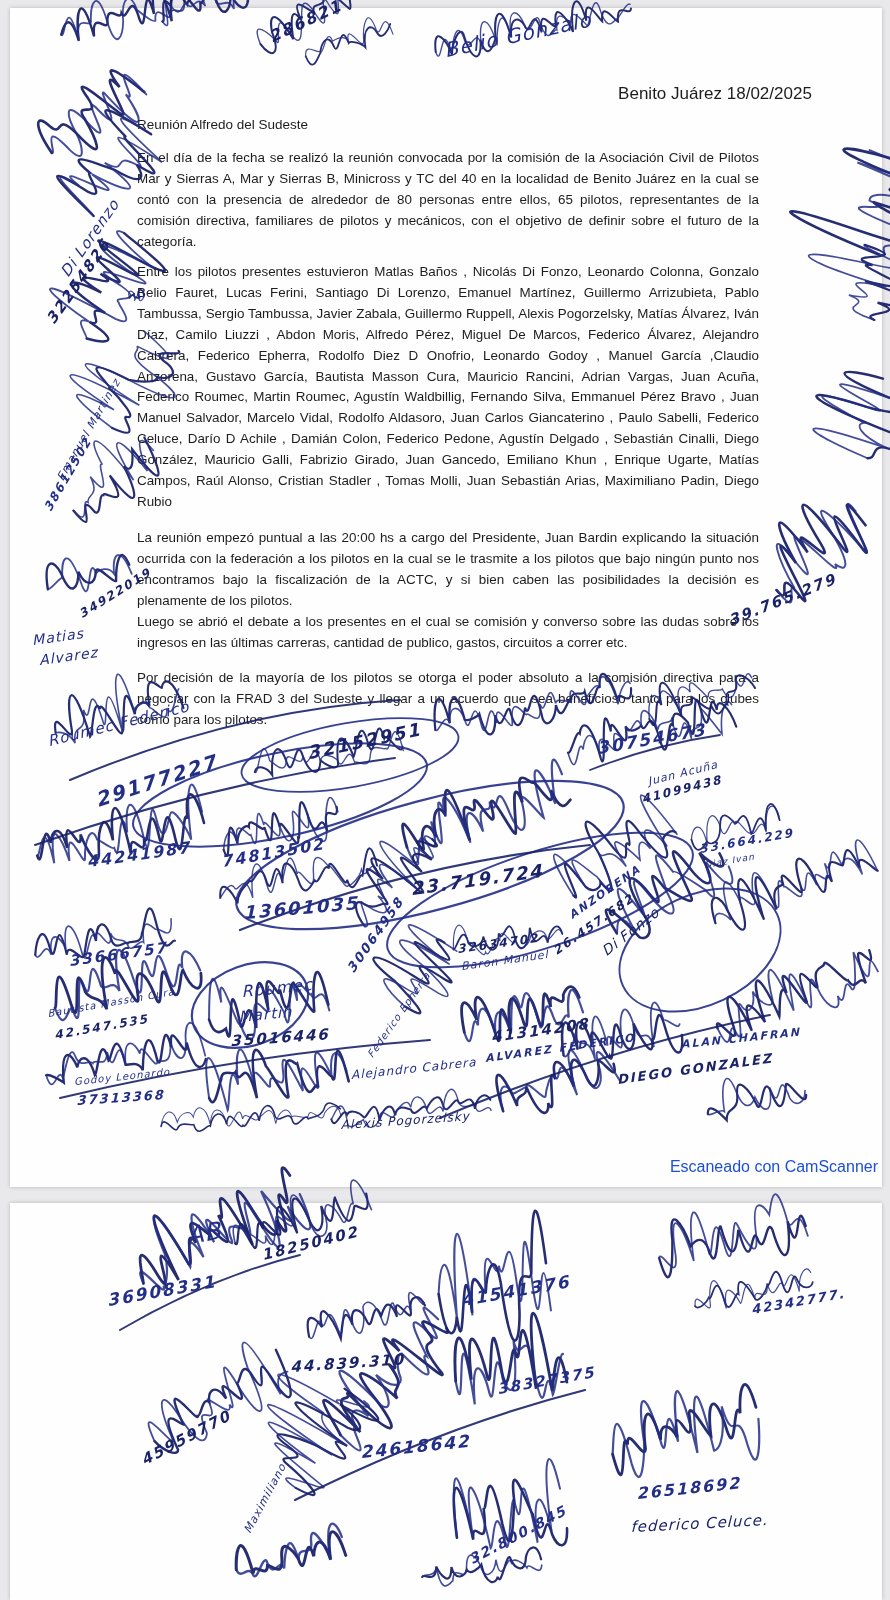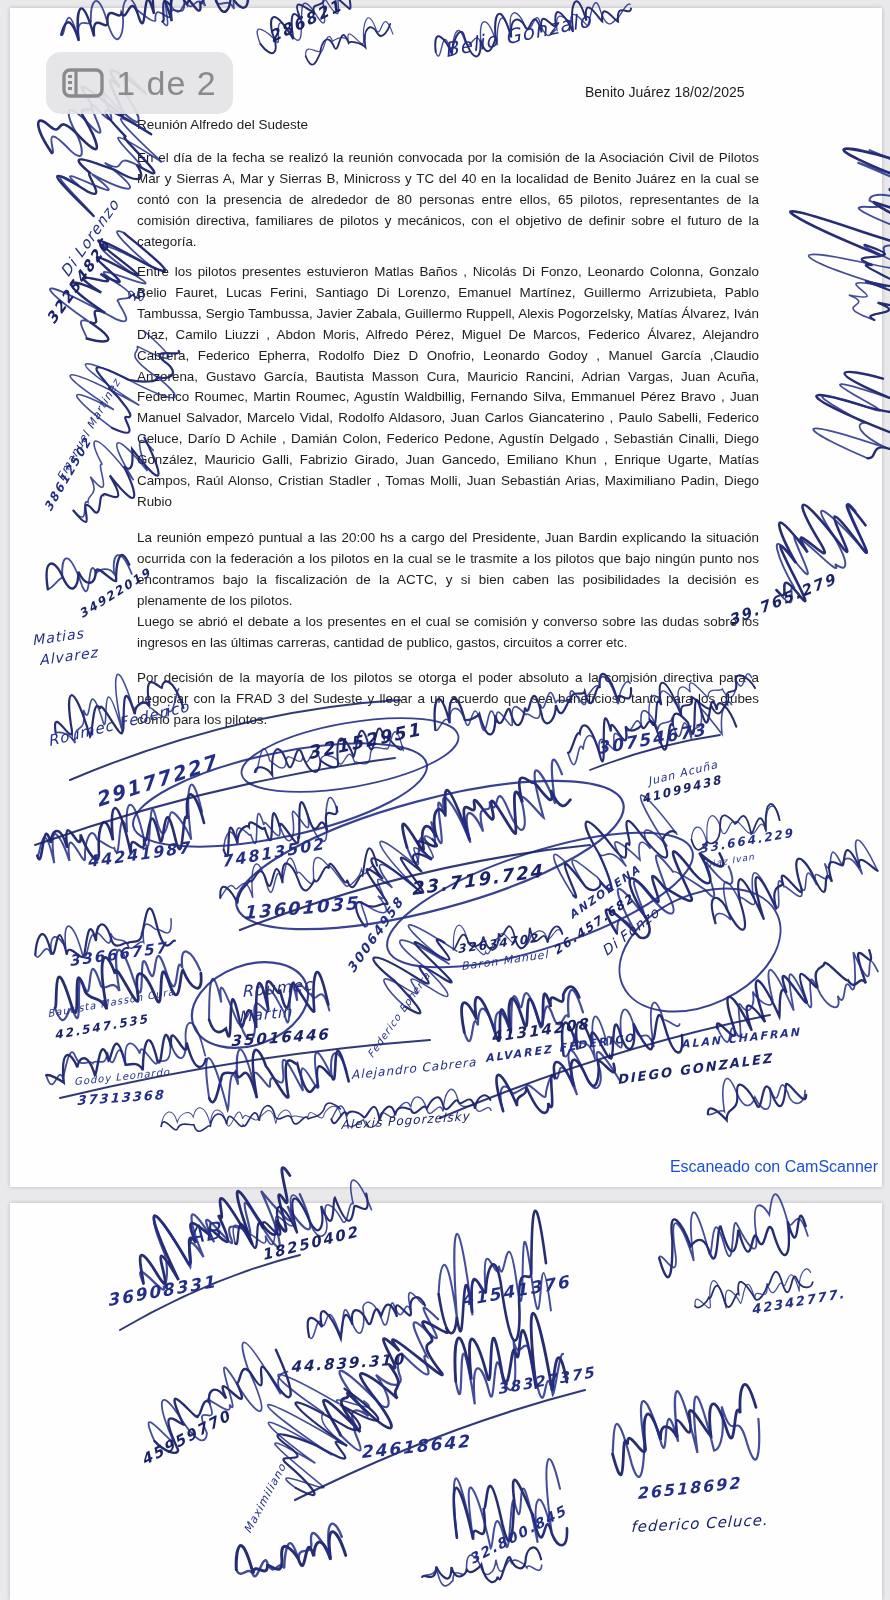--- a/index.html
+++ b/index.html
@@ -4,21 +4,21 @@
 <style>
   html,body{margin:0;padding:0;background:#e9e9eb;}
   #canvas{position:relative;width:890px;height:1600px;overflow:hidden;
     font-family:"Liberation Sans",sans-serif;background:#e9e9eb;}
   .page{position:absolute;left:10px;width:872px;background:#fefefe;
     box-shadow:0 0 4px rgba(0,0,0,.22);}
   #page1{top:8px;height:1179px;}
   #page2{top:1203px;height:397px;}
   
   .typed{position:absolute;color:#1d1d1f;z-index:3;}
-  #dateline{top:84px;left:585px;width:260px;font-size:14px;}
+  #dateline{top:84px;left:585px;width:260px;font-size:17px;text-align:center;}
   #doctitle{top:117px;left:137px;font-size:13.5px;}
   .para{left:137px;width:622px;font-size:13.4px;line-height:20.9px;
     text-align:justify;margin:0;}
   #p0{top:148px;} #p1{top:262px;} #p2{top:528px;} #p3{top:612px;} #p4{top:668px;}
   #scancredit{position:absolute;top:1158px;right:12px;z-index:3;
     font-size:16px;color:#1d4ed8;}
   
   #badge{position:absolute;top:52px;left:46px;width:187px;height:62px;z-index:6;
     background:rgba(228,228,230,.93);border-radius:15px;display:flex;
     align-items:center;justify-content:center;gap:12px;color:#8a8a8e;}
@@ -44,30 +44,20 @@
   <div>
     <p class="typed para" id="p0">En el día de la fecha se realizó la reunión convocada por la comisión de la Asociación Civil de Pilotos Mar y Sierras A, Mar y Sierras B, Minicross y TC del 40 en la localidad de Benito Juárez en la cual se contó con la presencia de alrededor de 80 personas entre ellos, 65 pilotos, representantes de la comisión directiva, familiares de pilotos y mecánicos, con el objetivo de definir sobre el futuro de la categoría.</p>
     <p class="typed para" id="p1">Entre los pilotos presentes estuvieron Matlas Baños , Nicolás Di Fonzo, Leonardo Colonna, Gonzalo Belio Fauret, Lucas Ferini, Santiago Di Lorenzo, Emanuel Martínez, Guillermo Arrizubieta, Pablo Tambussa, Sergio Tambussa, Javier Zabala, Guillermo Ruppell, Alexis Pogorzelsky, Matías Álvarez, Iván Díaz, Camilo Liuzzi , Abdon Moris, Alfredo Pérez, Miguel De Marcos, Federico Álvarez, Alejandro Cabrera, Federico Epherra,  Rodolfo Diez D Onofrio, Leonardo Godoy , Manuel García ,Claudio Anzorena, Gustavo García, Bautista Masson Cura, Mauricio Rancini, Adrian Vargas, Juan Acuña, Federico Roumec, Martin Roumec, Agustín Waldbillig, Fernando Silva, Emmanuel Pérez Bravo , Juan Manuel Salvador, Marcelo Vidal, Rodolfo Aldasoro, Juan Carlos Giancaterino , Paulo Sabelli, Federico Celuce, Darío D Achile , Damián Colon, Federico Pedone, Agustín Delgado , Sebastián Cinalli, Diego González, Mauricio Galli, Fabrizio Girado, Juan Gancedo, Emiliano Khun , Enrique Ugarte, Matías Campos, Raúl Alonso, Cristian Stadler , Tomas Molli, Juan Sebastián Arias, Maximiliano Padin, Diego Rubio</p>
     <p class="typed para" id="p2">La reunión empezó puntual a las 20:00 hs a cargo del Presidente, Juan Bardin explicando la situación ocurrida con la federación a los pilotos en la cual se le trasmite a los pilotos que bajo ningún punto nos encontramos bajo la fiscalización de la ACTC, y si bien caben las posibilidades la decisión es plenamente de los pilotos.</p>
     <p class="typed para" id="p3">Luego se abrió el debate a los presentes en el cual se comisión y converso sobre las dudas sobre los ingresos en las últimas carreras, cantidad de publico, gastos, circuitos a correr etc.</p>
     <p class="typed para" id="p4">Por decisión de la mayoría de los pilotos se otorga el poder absoluto a la comisión directiva para a negociar con la FRAD 3 del Sudeste y llegar a un acuerdo que sea beneficioso tanto para los clubes como para los pilotos.</p>
   </div>
 
   <div id="scancredit">Escaneado con CamScanner</div>
 
-  <div id="badge">
-    <svg width="42" height="30" viewBox="0 0 42 30">
-      <rect x="2" y="2" width="38" height="26" rx="6" fill="none" stroke="#8a8a8e" stroke-width="3.4"></rect>
-      <line x1="14" y1="2" x2="14" y2="28" stroke="#8a8a8e" stroke-width="3.2"></line>
-      <rect x="6" y="7" width="4" height="3" fill="#8a8a8e"></rect>
-      <rect x="6" y="13" width="4" height="3" fill="#8a8a8e"></rect>
-      <rect x="6" y="19" width="4" height="3" fill="#8a8a8e"></rect>
-    </svg>
-    <span class="lbl">1 de 2</span>
-  </div>
 
   <svg id="ink" width="890" height="1600">
       <g transform="translate(55 5) rotate(-12)">
         <path d="M0 30.3 C 2.9 24.3, 12.9 5.2, 15.8 40.1 C 18.8 8.5, 28.8 -10.2, 31.7 38.9 C 34.6 12.8, 44.6 35.8, 47.5 29.3 C 50.4 7.3, 60.4 30.0, 63.3 21.8 C 66.3 33.7, 76.3 2.2, 79.2 26.6 C 82.1 62.3, 92.1 -17.9, 95.0 29.3 C 97.9 -8.2, 107.9 -0.4, 110.8 40.1 C 113.8 6.8, 123.8 13.0, 126.7 20.0 C 129.6 6.1, 139.6 52.1, 142.5 28.7 C 145.4 31.4, 155.4 3.5, 158.3 27.0 C 161.3 52.9, 171.3 40.3, 174.2 25.2 C 177.1 40.8, 187.1 49.0, 190.0 33.7" fill="none" stroke="#1a2268" stroke-width="2.4" stroke-linecap="round" opacity="0.95"></path>
         <path d="M0 30.3 C 2.9 36.8, 12.9 -11.9, 15.8 38.1 C 18.8 11.1, 28.8 30.3, 31.7 23.8 C 34.6 5.4, 44.6 -9.1, 47.5 25.9 C 50.4 61.5, 60.4 42.6, 63.3 30.1 C 66.3 6.5, 76.3 0.9, 79.2 21.8 C 82.1 25.2, 92.1 38.5, 95.0 36.2 C 97.9 16.2, 107.9 42.1, 110.8 34.0 C 113.8 21.3, 123.8 41.6, 126.7 25.5 C 129.6 10.7, 139.6 -4.8, 142.5 21.1 C 145.4 26.0, 155.4 4.3, 158.3 31.1 C 161.3 37.6, 171.3 27.1, 174.2 41.1 C 177.1 15.5, 187.1 22.0, 190.0 36.5" fill="none" stroke="#232e86" stroke-width="1.7999999999999998" stroke-linecap="round" opacity="0.85"></path>
       </g>
       <g transform="translate(150 0) rotate(-30)">
         <path d="M0 24.8 C 2.5 29.4, 12.5 -7.7, 15.0 16.9 C 17.5 10.1, 27.5 -4.6, 30.0 22.3 C 32.5 18.5, 42.5 17.8, 45.0 23.6 C 47.5 30.3, 57.5 25.4, 60.0 29.5 C 62.5 21.1, 72.5 42.7, 75.0 27.9 C 77.5 25.1, 87.5 35.5, 90.0 27.5 C 92.5 17.8, 102.5 28.1, 105.0 16.3 C 107.5 33.4, 117.5 -13.5, 120.0 23.0" fill="none" stroke="#1a2268" stroke-width="2.2" stroke-linecap="round" opacity="0.95"></path>
         <path d="M0 24.8 C 2.5 47.5, 12.5 -6.6, 15.0 15.7 C 17.5 35.7, 27.5 14.9, 30.0 22.9 C 32.5 32.2, 42.5 16.7, 45.0 32.9 C 47.5 12.6, 57.5 23.3, 60.0 13.6 C 62.5 11.0, 72.5 0.5, 75.0 13.9 C 77.5 3.0, 87.5 31.2, 90.0 22.1 C 92.5 22.8, 102.5 22.7, 105.0 26.3 C 107.5 46.0, 117.5 -0.5, 120.0 14.7" fill="none" stroke="#232e86" stroke-width="1.6" stroke-linecap="round" opacity="0.85"></path>
       </g>

